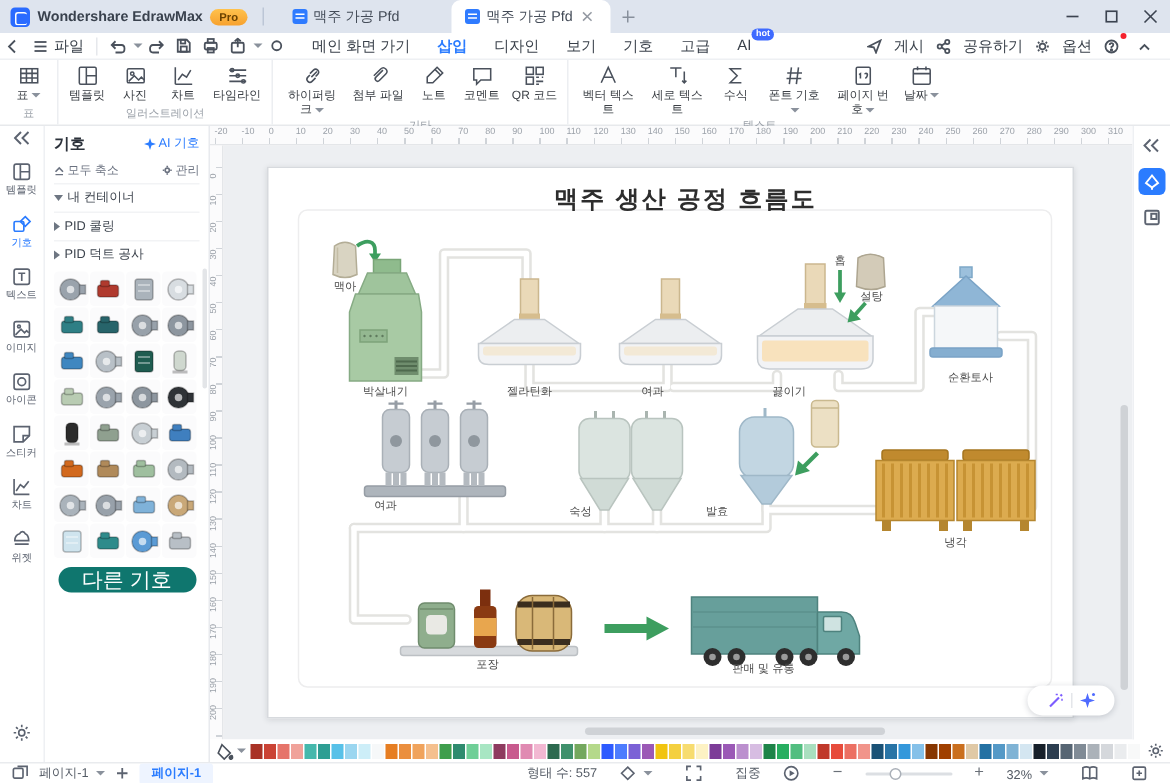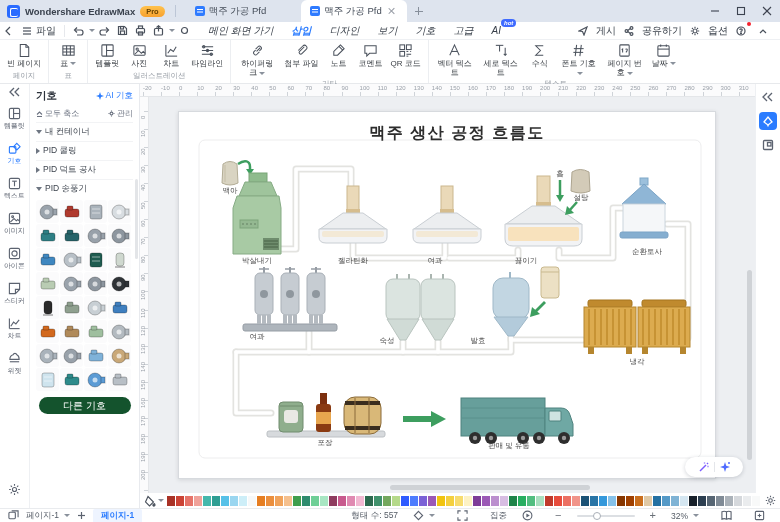--- a/index.html
+++ b/index.html
@@ -24,21 +24,21 @@
   .plus:after{content:"";position:absolute;left:2px;top:5.5px;width:8px;height:1.2px;background:#5a6270;}
   #wincontrols{margin-left:auto;display:flex;align-items:center;height:22px;}
   .wc{width:26px;height:22px;display:flex;align-items:center;justify-content:center;}
   .wc svg{stroke:#3c4350;stroke-width:1.1;fill:none;}
 
   
   #menubar{position:absolute;left:0;top:22px;width:780px;height:18px;background:#fff;display:flex;align-items:center;border-bottom:1px solid #eef0f3;}
   .mb-ic{display:flex;align-items:center;justify-content:center;width:18px;height:16px;}
   .mb-ic svg{stroke:#4a515c;stroke-width:1.2;fill:none;}
   .file-btn{display:flex;align-items:center;gap:4px;font-size:10px;color:#39404a;margin:0 4px;}
-  .menu-item{font-size:10px;color:#39404a;margin:0 9px;white-space:nowrap;position:relative;font-style:italic;}
+  .menu-item{font-size:10px;color:#39404a;margin:0 9px;white-space:nowrap;position:relative;}
   .menu-item.active{color:#2b7cff;font-weight:bold;}
   .hotbadge{position:absolute;top:-6px;left:100%;background:#3f6bff;color:#fff;font-size:6px;font-weight:bold;border-radius:5px;padding:0 3px;line-height:8px;}
   .mb-right{margin-left:auto;display:flex;align-items:center;gap:4px;padding-right:8px;}
   .mb-right .lbl{font-size:10px;color:#39404a;}
   .helpdot{position:relative;}
   .helpdot:after{content:"";position:absolute;right:-1px;top:-1px;width:4px;height:4px;border-radius:50%;background:#f5222d;}
   .caret{display:inline-block;width:0;height:0;border-left:3px solid transparent;border-right:3px solid transparent;border-top:3.5px solid #8a919c;vertical-align:middle;margin-left:2px;}
 
   
   #ribbon{position:absolute;left:0;top:40px;width:780px;height:44px;background:#fff;border-bottom:1px solid #e7e9ec;display:flex;}
@@ -71,21 +71,21 @@
   .searchbox input{border:none;outline:none;width:64px;font-size:8.5px;color:#555;background:transparent;}
   .searchbox input::placeholder{color:#b7bdc5;}
   .pn-tools{display:flex;justify-content:space-between;align-items:center;margin:5px 0 3px;color:#6b7ligt;color:#6b7280;font-size:8px;}
   .pn-tool{display:flex;align-items:center;gap:2px;}
   .sec{display:flex;align-items:center;gap:3px;font-size:8.5px;color:#3c434d;padding:3px 0;border-top:1px solid #f2f3f5;}
   .tri-d{width:0;height:0;border-left:3.5px solid transparent;border-right:3.5px solid transparent;border-top:4px solid #6e7682;}
   .tri-r{width:0;height:0;border-top:3.5px solid transparent;border-bottom:3.5px solid transparent;border-left:4px solid #6e7682;}
   .libhint{border:1px dashed #d8dbdf;border-radius:4px;color:#b9bec6;font-size:8px;text-align:center;padding:10px 6px;line-height:1.5;margin:2px 0 4px;}
   #symgrid{display:grid;grid-template-columns:repeat(4,23px);gap:1px;margin-top:2px;}
   .symcell{width:23px;height:23px;display:flex;align-items:center;justify-content:center;border-radius:3px;background:#fbfbfc;}
-  .morebtn{margin:6px 2px 2px;height:17px;background:#14532d;color:#fff;font-size:10px;border:none;border-radius:9px;width:92px;align-self:center;display:flex;align-items:center;justify-content:center;}
+  .morebtn{margin:6px 2px 2px;height:17px;background:#0f766e;color:#fff;font-size:14px;border:none;border-radius:9px;width:92px;align-self:center;display:flex;align-items:center;justify-content:center;}
   .pn-scroll{position:absolute;right:1px;top:95px;width:3px;height:80px;border-radius:2px;background:#e3e5e8;}
 
   
   #hruler{position:absolute;left:140px;top:84px;width:615px;height:13px;background:#fbfbfc;border-bottom:1px solid #e4e6e9;overflow:hidden;}
   #hruler span{position:absolute;top:1px;font-size:6px;color:#9ba1a9;}
   #hruler .ticks{position:absolute;left:3px;bottom:0;width:100%;height:4px;background:repeating-linear-gradient(90deg,#cfd3d8 0 1px,transparent 1px 18.05px);}
   #vruler{position:absolute;left:140px;top:97px;width:9px;height:396px;background:#fbfbfc;border-right:1px solid #e4e6e9;overflow:hidden;}
   #vruler span{position:absolute;left:0px;font-size:6px;color:#9ba1a9;transform:rotate(-90deg);transform-origin:4px 4px;}
   #vruler .ticks{position:absolute;top:14px;right:0;height:100%;width:4px;background:repeating-linear-gradient(180deg,#cfd3d8 0 1px,transparent 1px 18.05px);}
   #viewport{position:absolute;left:149px;top:97px;width:606px;height:396px;background:#edeff2;overflow:hidden;}
@@ -259,32 +259,20 @@
           <svg width="10" height="8">
             <polyline points="2,6 5,3 8,6"></polyline>
           </svg>
         </div>
     </div>
   </div>
 
   <div id="ribbon">
     <div class="rb-group">
       <div class="rb-items">
-        <div class="rb-item nowrap">
-          <svg viewBox="0 0 16 16">
-              <path d="M3.5,1.5 h6 l3,3 v10 h-9 z"></path>
-              <polyline points="9.5,1.5 9.5,4.5 12.5,4.5"></polyline>
-            </svg>
-          <span class="rb-lb">빈 페이지</span>
-        </div>
-      </div>
-      <div class="rb-cap">페이지</div>
-    </div>
-    <div class="rb-group">
-      <div class="rb-items">
         <div class="rb-item">
           <svg viewBox="0 0 16 16">
               <rect x="2" y="3" width="12" height="10"></rect>
               <line x1="2" y1="6.3" x2="14" y2="6.3"></line>
               <line x1="2" y1="9.6" x2="14" y2="9.6"></line>
               <line x1="6" y1="3" x2="6" y2="13"></line>
               <line x1="10" y1="3" x2="10" y2="13"></line>
             </svg>
           <span class="rb-lb"><span>표</span><i class="caret"></i></span>
         </div>
@@ -530,24 +518,20 @@
         <i class="tri-d"></i>
         <span>내 컨테이너</span>
       </div>
     <div class="sec">
         <i class="tri-r"></i>
         <span>PID 쿨링</span>
       </div>
     <div class="sec">
         <i class="tri-r"></i>
         <span>PID 덕트 공사</span>
-      </div>
-    <div class="sec">
-        <i class="tri-d"></i>
-        <span>PID 송풍기</span>
       </div>
     <div id="symgrid">
         <div class="symcell">
           <svg width="20" height="20">
             <circle cx="9" cy="10" r="7" fill="#9aa3ac" stroke="rgba(0,0,0,.25)"></circle>
             <circle cx="9" cy="10" r="2.5" fill="#fff" opacity=".65"></circle>
             <rect x="15" y="7" width="4" height="6" fill="#9aa3ac" stroke="rgba(0,0,0,.25)"></rect>
           </svg>
         </div>
         <div class="symcell">

